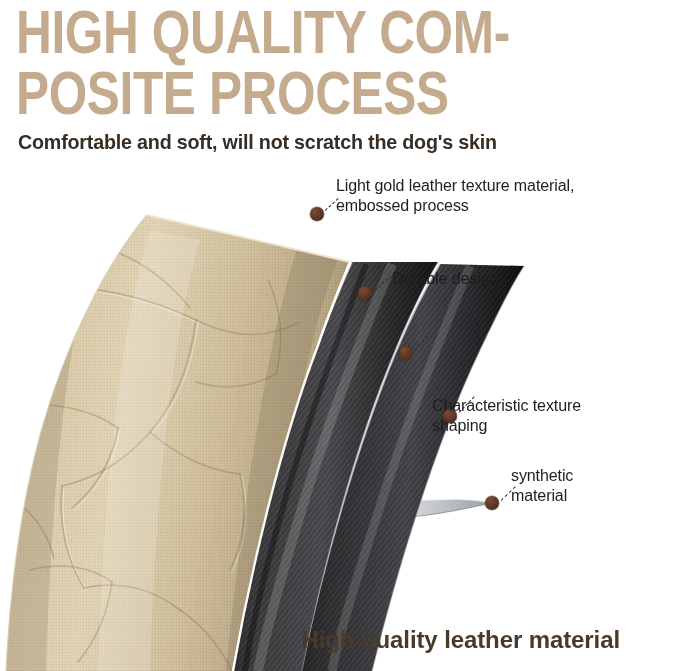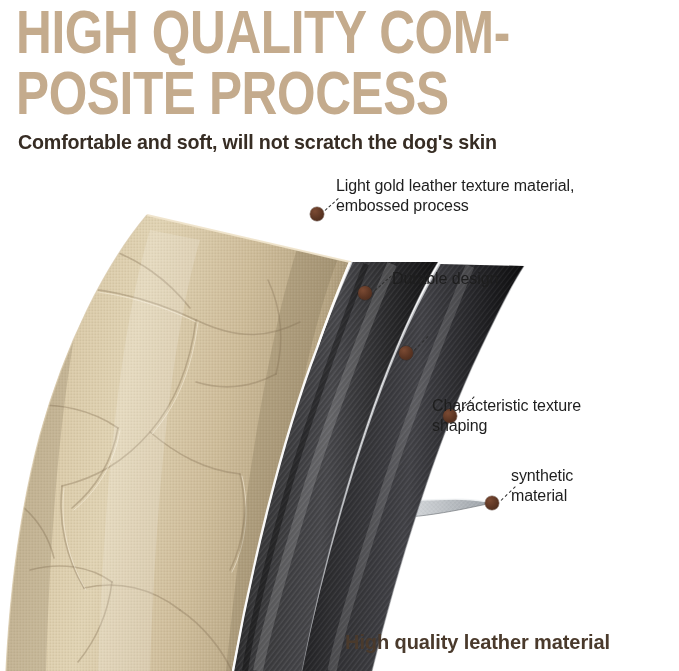--- a/index.html
+++ b/index.html
@@ -86,24 +86,24 @@
     font-size: 16px;
     line-height: 1.28;
     white-space: pre-line;
     letter-spacing: -0.1px;
     z-index: 7;
   }
 
   
   .footer-note {
     position: absolute;
-    right: 20px;
+    right: 10px;
     bottom: 17px;
     color: #4a3a2c;
-    font-size: 20px;
+    font-size: 24px;
     font-weight: bold;
     letter-spacing: -0.1px;
     white-space: nowrap;
     text-align: right;
   }
 </style>
 </head>
 <body>
 
 <div id="infographic">

